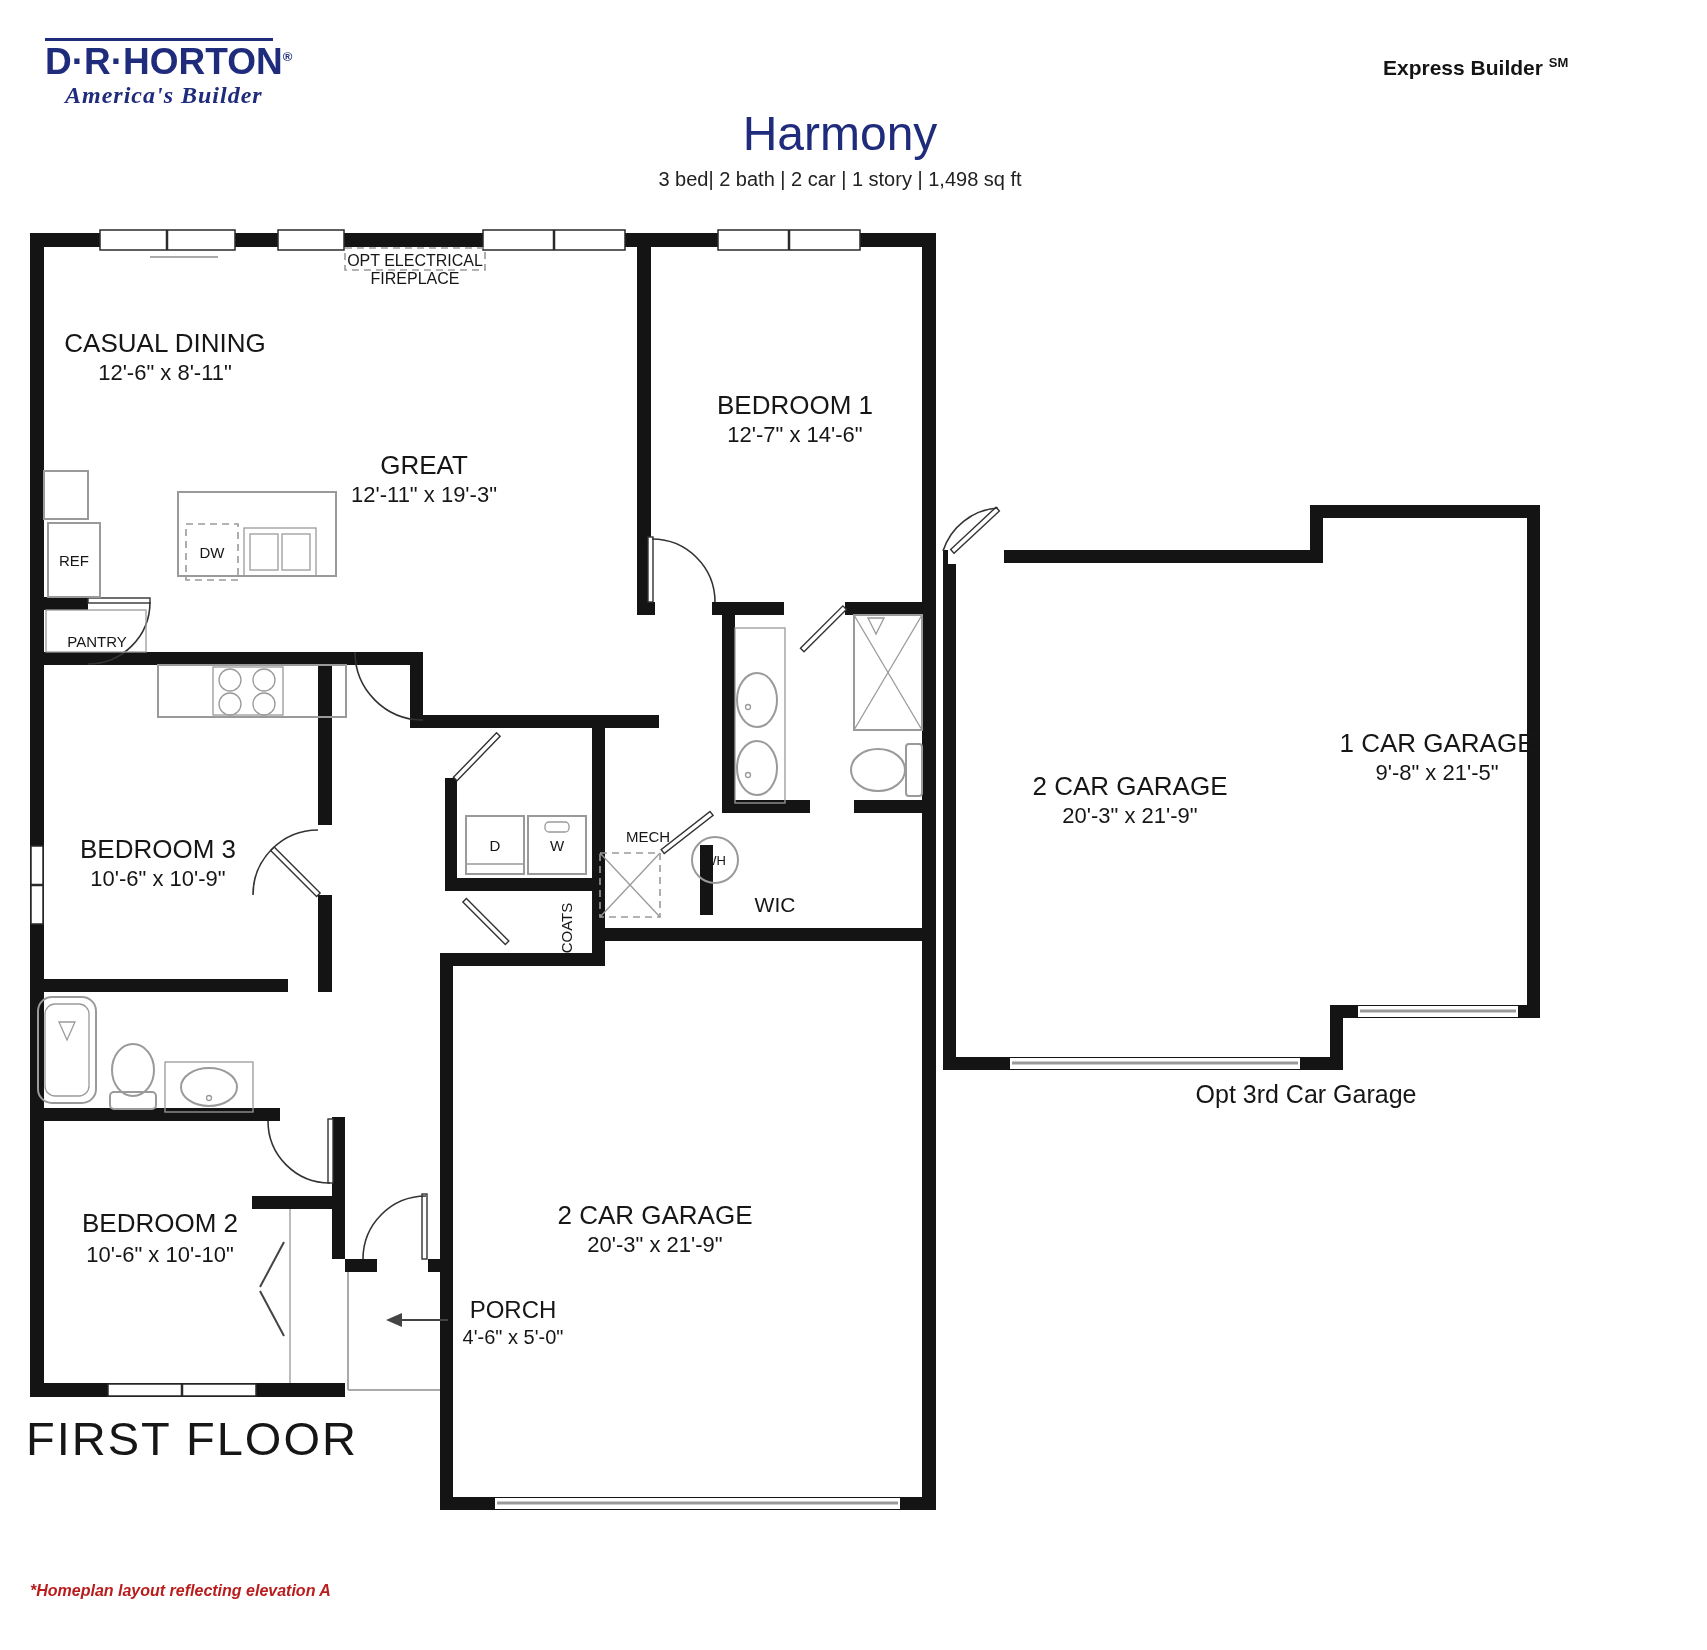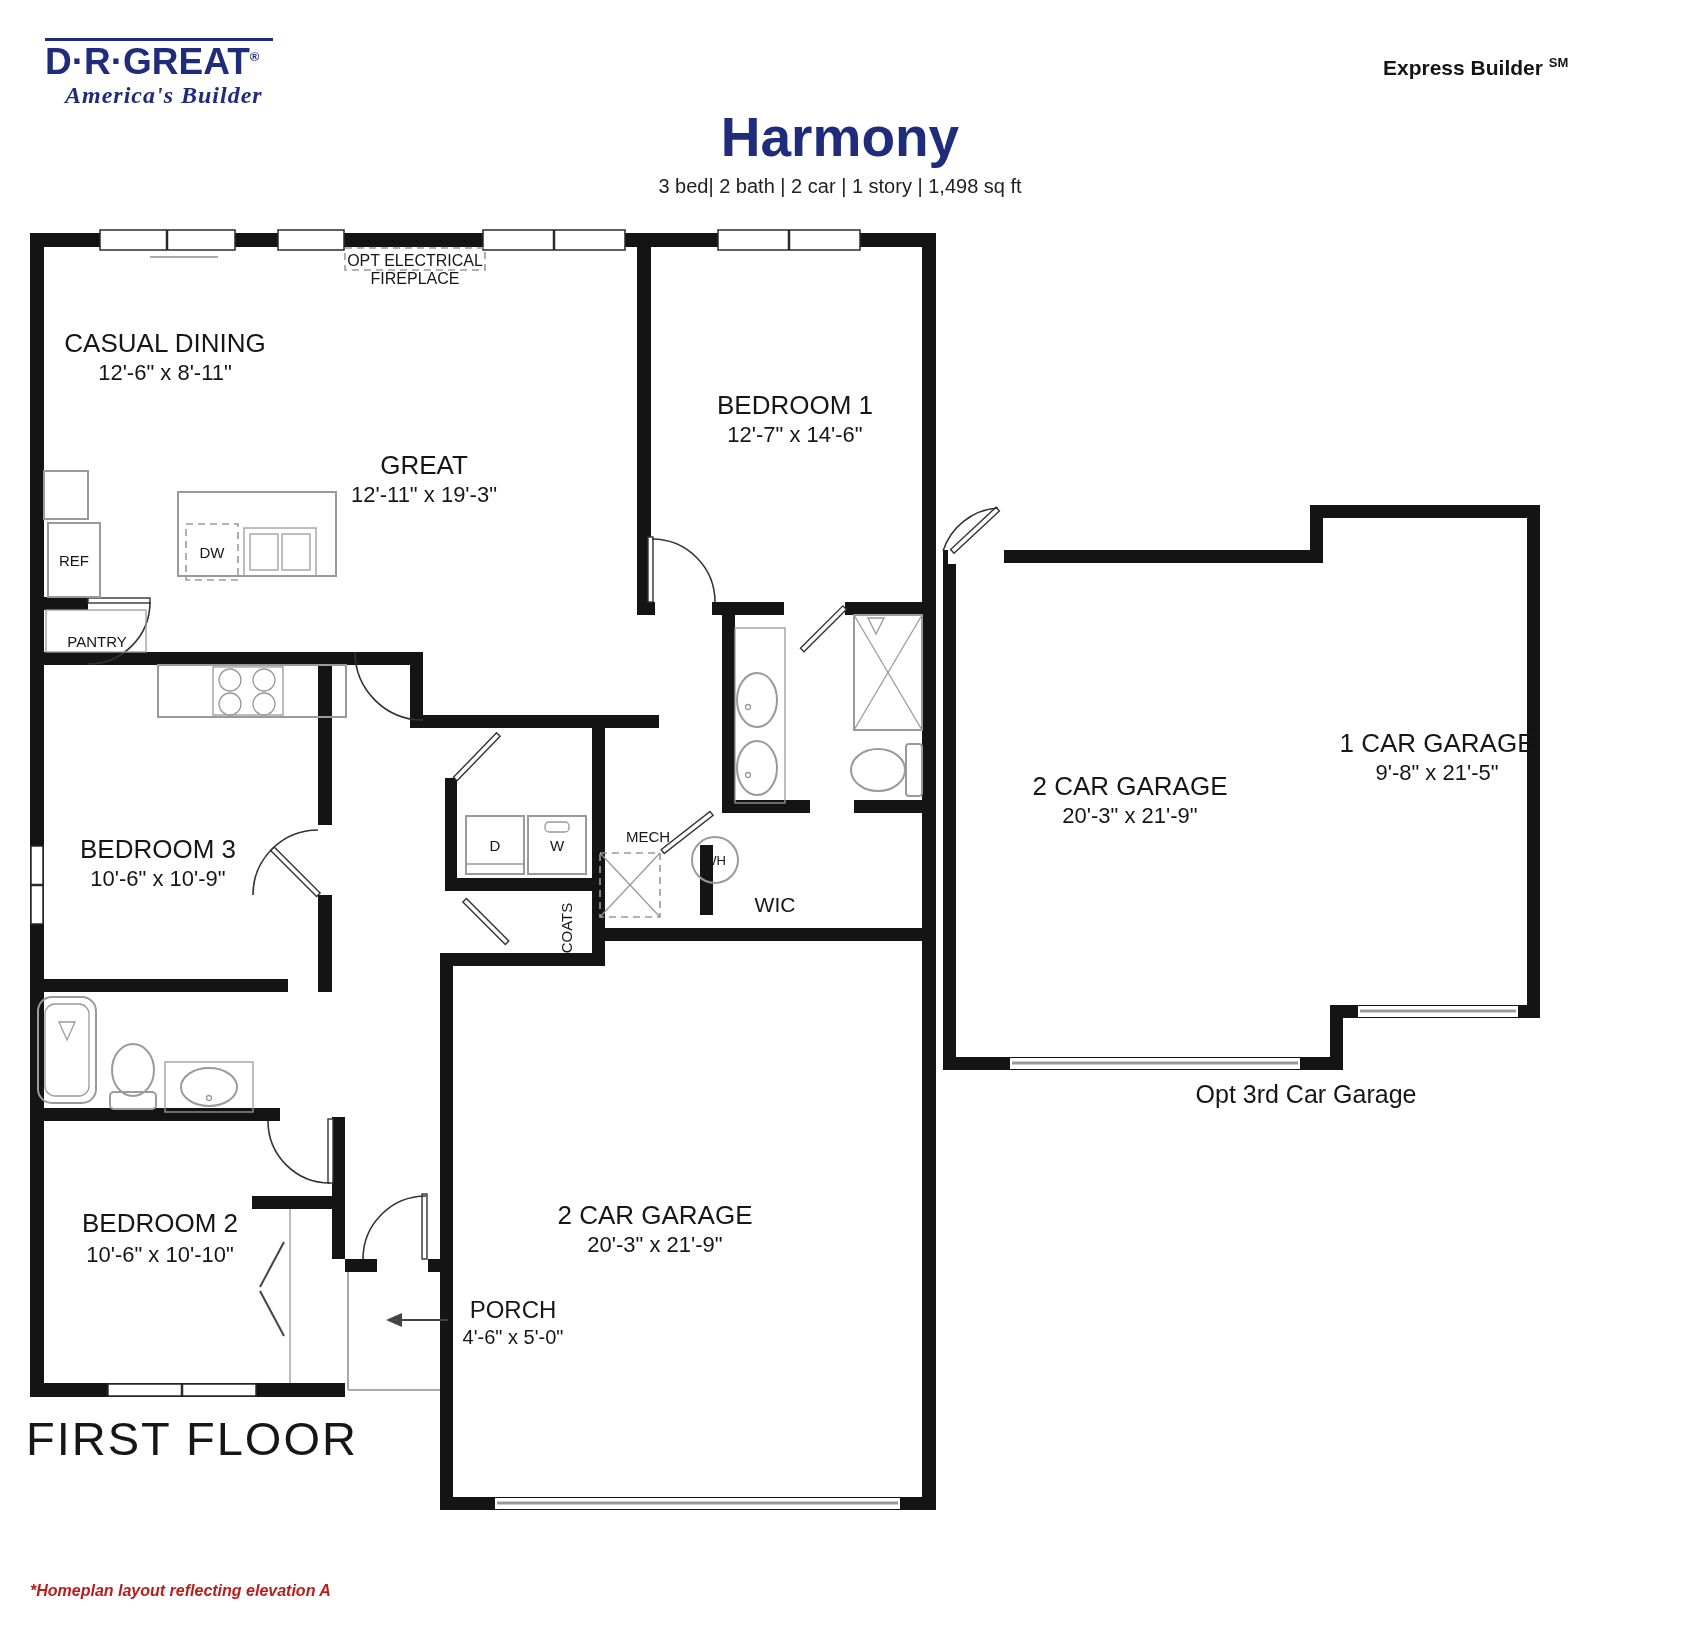--- a/index.html
+++ b/index.html
@@ -9,21 +9,21 @@
   
   .logo{left:45px;top:38px;width:260px;color:#1f2b7b;}
   .logo-line{display:block;width:228px;height:3px;background:#1f2b7b;margin-bottom:2px;}
   .logo-name{font-size:37px;font-weight:bold;letter-spacing:0px;line-height:1.05;white-space:nowrap;}
   .logo-reg{font-size:13px;vertical-align:super;}
   .logo-tag{font-family:"Liberation Serif",serif;font-style:italic;font-weight:bold;
             font-size:24px;margin-left:20px;letter-spacing:1px;}
   .series{left:1383px;top:55px;font-size:21px;font-weight:bold;color:#141414;white-space:nowrap;}
   .series sup{font-size:13px;}
   .titleblock{left:640px;top:110px;width:400px;text-align:center;}
-  .title{font-size:55px;font-weight:bold;color:#1f2b7b;line-height:1.0;}
+  .title{font-size:48px;font-weight:normal;color:#1f2b7b;line-height:1.0;}
   .specs{margin-top:10px;font-size:20px;font-weight:normal;color:#222;white-space:nowrap;}
   .footnote{left:30px;top:1582px;font-size:16px;font-weight:bold;font-style:italic;color:#b91c1c;}
   
   svg{position:absolute;left:0;top:0;}
   .wall{fill:#141414;stroke:none;}
   .fx{fill:none;stroke:#9a9a9a;stroke-width:2;}
   .fx1{fill:none;stroke:#9a9a9a;stroke-width:1.3;}
   .fxd{fill:none;stroke:#9a9a9a;stroke-width:1.6;stroke-dasharray:7 5;}
   .arc{fill:none;stroke:#333;stroke-width:1.6;}
   .leafr{fill:#fff;stroke:#333;stroke-width:1.4;}
@@ -43,21 +43,21 @@
   .t-porchd{font-size:20px;}
   .t-opt{font-size:25px;}
   .t-fp{font-size:16px;}
   .t-big{font-size:47px;letter-spacing:2px;}
 </style>
 </head>
 <body>
 
 <div class="abs logo">
   <span class="logo-line"></span>
-  <div class="logo-name"><span>D·R·GREAT</span><span class="logo-reg">®</span></div>
+  <div class="logo-name"><span>D·R·HORTON</span><span class="logo-reg">®</span></div>
   <div class="logo-tag">America's Builder</div>
 </div>
 
 <div class="abs series">
   <span>Express Builder</span>
   <sup>SM</sup>
 </div>
 
 <div class="abs titleblock">
   <div class="title">Harmony</div>

